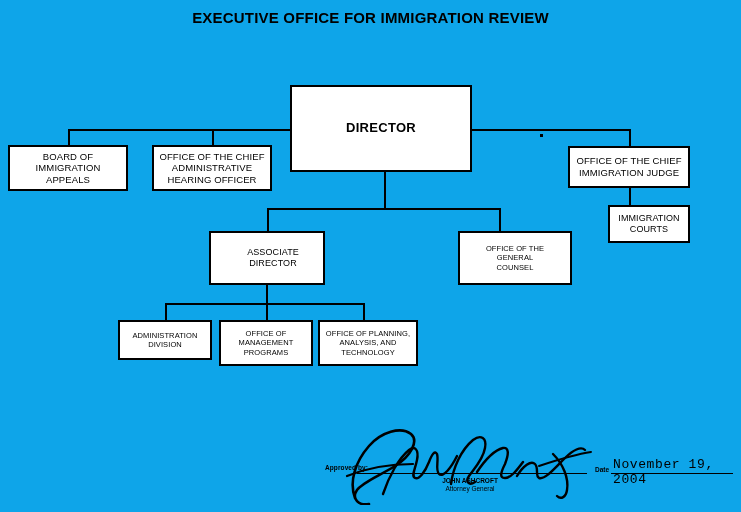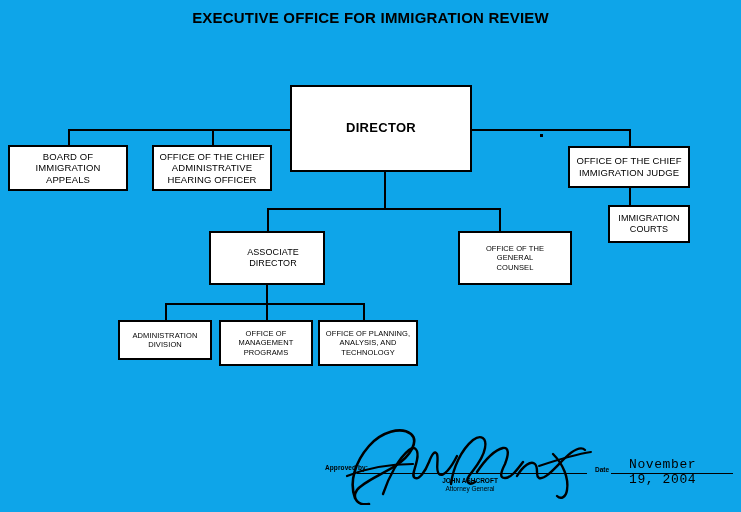--- a/index.html
+++ b/index.html
@@ -164,21 +164,20 @@
     font-weight: bold;
     font-family: "Liberation Sans", sans-serif;
   }
   #date-value {
     position: absolute;
     left: 288px;
     top: 32px;
     font-size: 13px;
     letter-spacing: 0.6px;
     font-family: "Liberation Mono", monospace;
-    margin-left: 16px;
   }
   #date-line {
     position: absolute;
     left: 286px;
     top: 48px;
     width: 122px;
     height: 0;
     border-top: 1.5px solid #000000;
   }
 </style>

